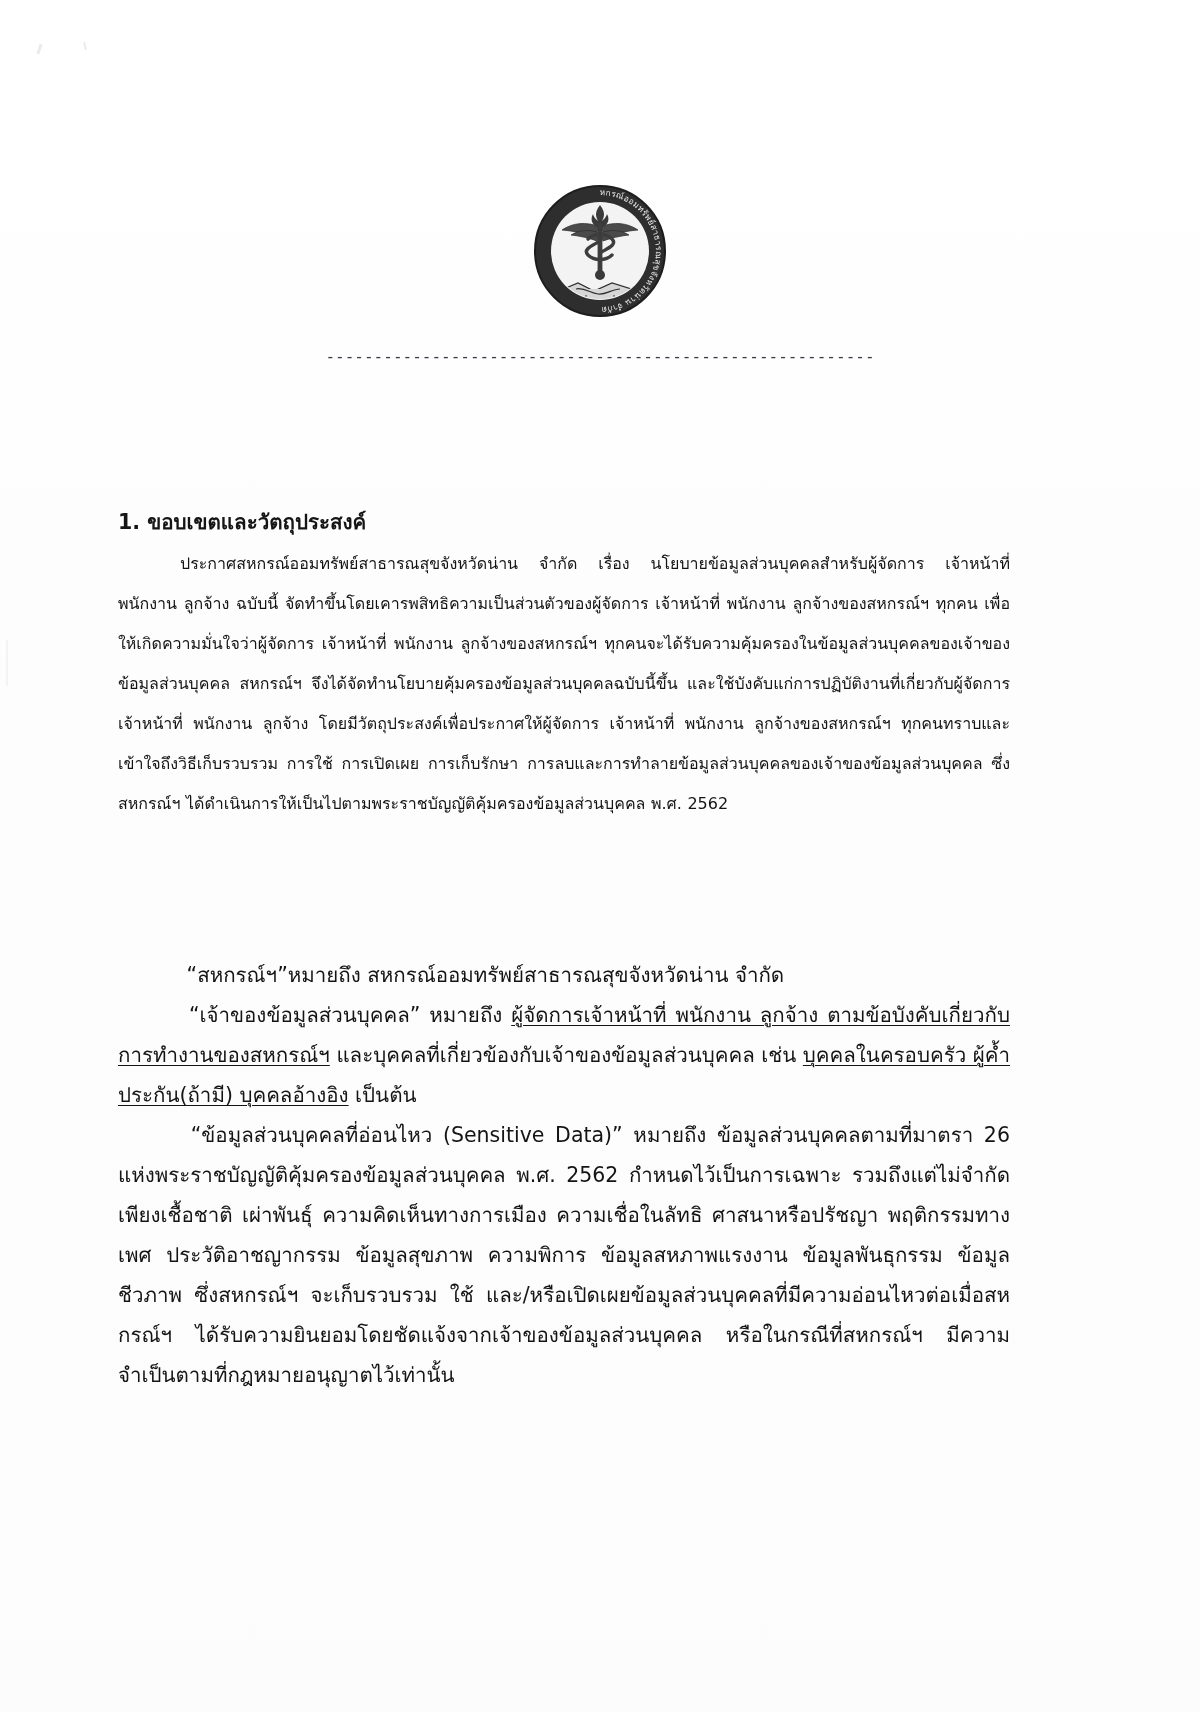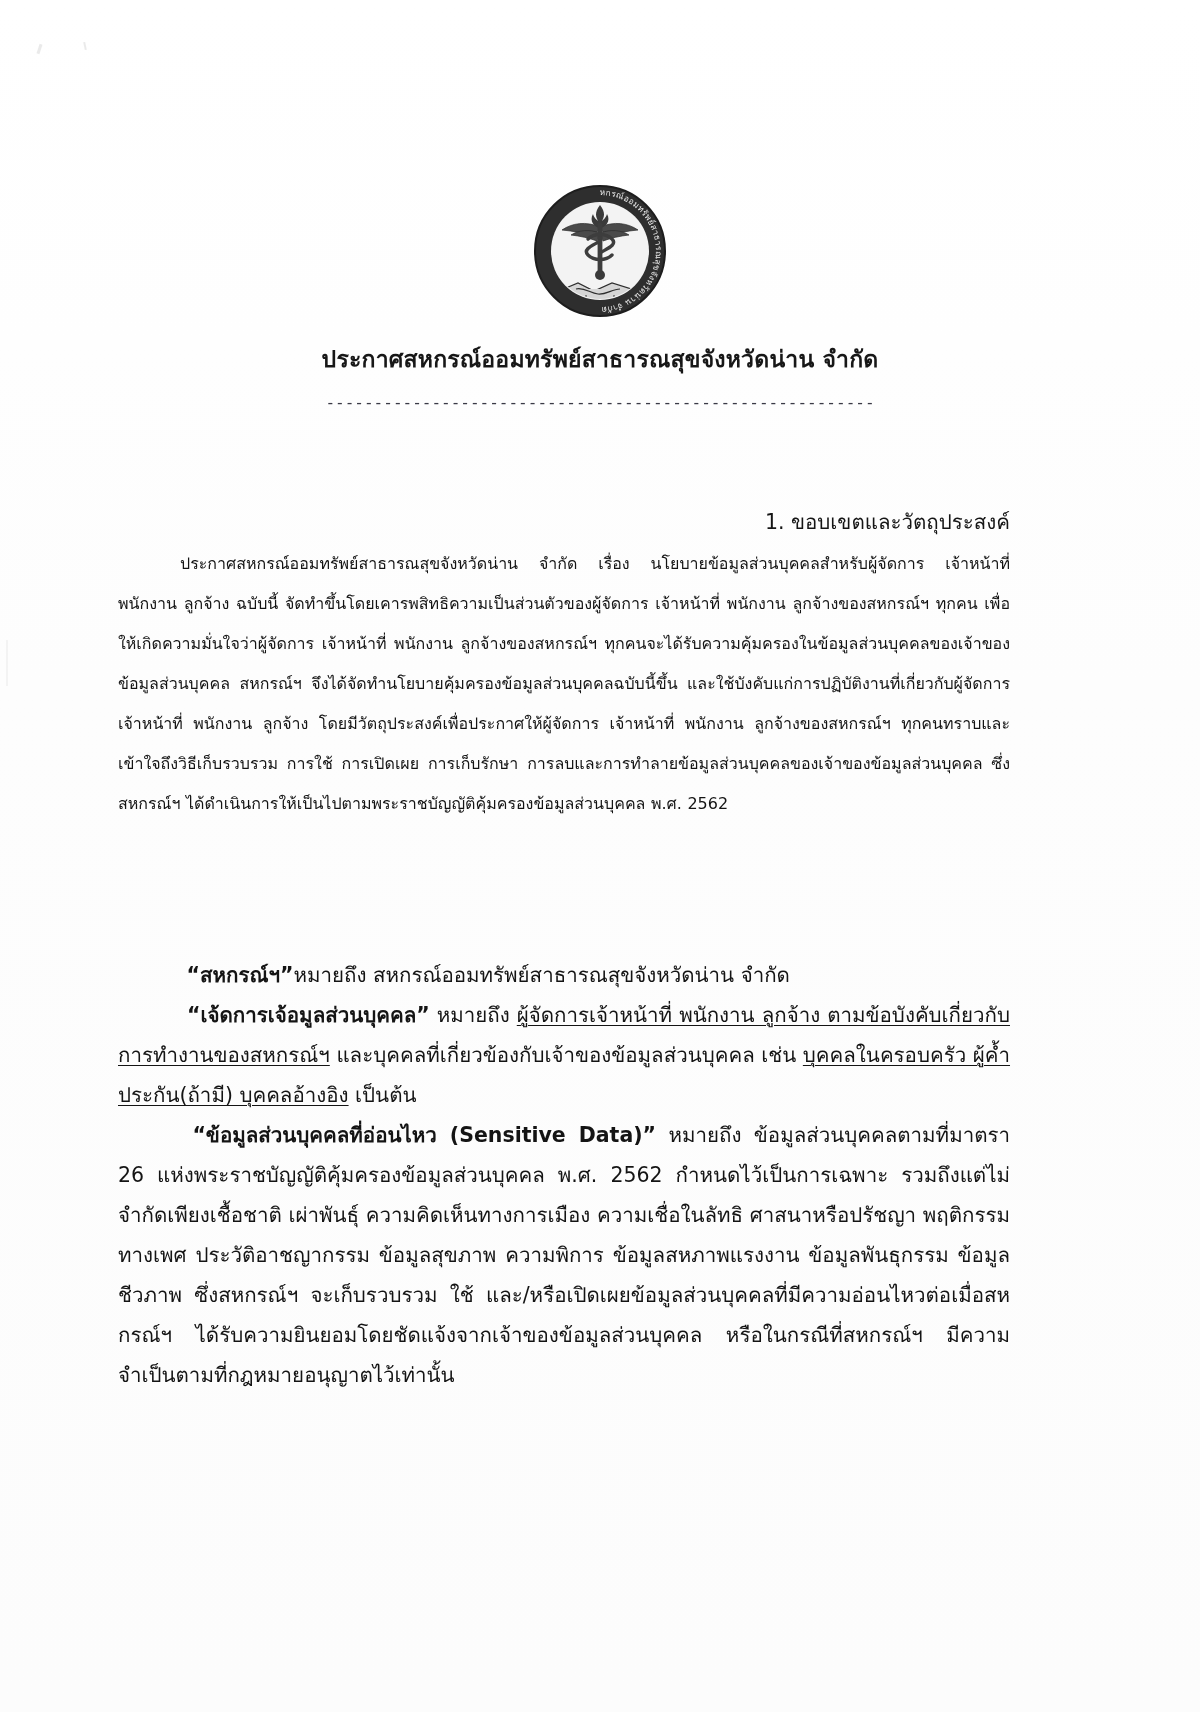--- a/index.html
+++ b/index.html
@@ -78,40 +78,39 @@
   }
 
   
   .section {
     position: absolute;
     width: 892px;
     left: 118px;
   }
   .section-heading {
     font-size: 20.5px;
-    font-weight: 400;
+    font-weight: 700;
     color: #151515;
     margin: 0 0 6px 0;
-    text-align: right;
   }
   p.para {
     font-size: 16px;
     line-height: 40px;
     margin: 0;
     color: #141414;
     text-align: justify;
     text-justify: inter-word;
     word-spacing: .5px;
   }
   p.para.indent::before {
     content: "";
     display: inline-block;
     width: 62px;
   }
-  .b { font-weight: 700; }
+  .b { font-weight: 400; }
   .u {
     text-decoration: underline;
     text-underline-offset: 3px;
     text-decoration-thickness: 1px;
   }
   .def {
     font-size: 20.5px;
     line-height: 40px;
     color: #141414;
     margin: 0;
@@ -177,37 +176,36 @@
           </g>
           <g stroke="#2e2e2e" stroke-width="1" fill="none">
             <path d="M30 112 L30 124 M38 110 L38 124 M54 112 L54 124 M82 112 L82 124 M96 111 L96 124 M104 113 L104 124"></path>
           </g>
         </g>
       </svg>
     </div>
   </div>
 
   <div class="title-block">
-    <div class="title-line">ประกาศสหกรณ์ออมทรัพย์สาธารณสุขจังหวัดน่าน จำกัด</div>
     <div class="divider">---------------------------------------------------------</div>
   </div>
 
   <div class="section" style="top:505px;">
     <div class="section-heading">1. ขอบเขตและวัตถุประสงค์</div>
     <p class="para indent">ประกาศสหกรณ์ออมทรัพย์สาธารณสุขจังหวัดน่าน จำกัด  เรื่อง นโยบายข้อมูลส่วนบุคคลสำหรับผู้จัดการ เจ้าหน้าที่ พนักงาน ลูกจ้าง ฉบับนี้ จัดทำขึ้นโดยเคารพสิทธิความเป็นส่วนตัวของผู้จัดการ เจ้าหน้าที่ พนักงาน ลูกจ้างของสหกรณ์ฯ  ทุกคน เพื่อให้เกิดความมั่นใจว่าผู้จัดการ เจ้าหน้าที่ พนักงาน ลูกจ้างของสหกรณ์ฯ ทุกคนจะได้รับความคุ้มครองในข้อมูลส่วนบุคคลของเจ้าของข้อมูลส่วนบุคคล  สหกรณ์ฯ จึงได้จัดทำนโยบายคุ้มครองข้อมูลส่วนบุคคลฉบับนี้ขึ้น และใช้บังคับแก่การปฏิบัติงานที่เกี่ยวกับผู้จัดการ เจ้าหน้าที่ พนักงาน ลูกจ้าง โดยมีวัตถุประสงค์เพื่อประกาศให้ผู้จัดการ เจ้าหน้าที่ พนักงาน ลูกจ้างของสหกรณ์ฯ  ทุกคนทราบและเข้าใจถึงวิธีเก็บรวบรวม การใช้ การเปิดเผย การเก็บรักษา การลบและการทำลายข้อมูลส่วนบุคคลของเจ้าของข้อมูลส่วนบุคคล ซึ่งสหกรณ์ฯ ได้ดำเนินการให้เป็นไปตามพระราชบัญญัติคุ้มครองข้อมูลส่วนบุคคล พ.ศ. 2562</p>
   </div>
 
   <div class="section" style="top:955px;">
 
     <p class="def hang">
       <span class="b">“สหกรณ์ฯ”</span><span>หมายถึง </span><span>สหกรณ์ออมทรัพย์สาธารณสุขจังหวัดน่าน  จำกัด</span>
     </p>
 
     <p class="def hang">
-      <span class="b">“เจ้ดการเจ้อมูลส่วนบุคคล”</span><span> หมายถึง </span><span class="u">ผู้จัดการเจ้าหน้าที่ พนักงาน ลูกจ้าง ตามข้อบังคับเกี่ยวกับการทำงานของสหกรณ์ฯ</span><span> และบุคคลที่เกี่ยวข้องกับเจ้าของข้อมูลส่วนบุคคล เช่น </span><span class="u">บุคคลในครอบครัว ผู้ค้ำประกัน(ถ้ามี) บุคคลอ้างอิง</span><span> เป็นต้น</span>
+      <span class="b">“เจ้าของข้อมูลส่วนบุคคล”</span><span> หมายถึง </span><span class="u">ผู้จัดการเจ้าหน้าที่ พนักงาน ลูกจ้าง ตามข้อบังคับเกี่ยวกับการทำงานของสหกรณ์ฯ</span><span> และบุคคลที่เกี่ยวข้องกับเจ้าของข้อมูลส่วนบุคคล เช่น </span><span class="u">บุคคลในครอบครัว ผู้ค้ำประกัน(ถ้ามี) บุคคลอ้างอิง</span><span> เป็นต้น</span>
     </p>
 
     <p class="def hang">
       <span class="b">“ข้อมูลส่วนบุคคลที่อ่อนไหว (Sensitive   Data)”</span><span>  หมายถึง </span><span>ข้อมูลส่วนบุคคลตามที่มาตรา 26 แห่งพระราชบัญญัติคุ้มครองข้อมูลส่วนบุคคล พ.ศ. 2562 กำหนดไว้เป็นการเฉพาะ รวมถึงแต่ไม่จำกัดเพียงเชื้อชาติ เผ่าพันธุ์ ความคิดเห็นทางการเมือง ความเชื่อในลัทธิ ศาสนาหรือปรัชญา พฤติกรรมทางเพศ ประวัติอาชญากรรม ข้อมูลสุขภาพ ความพิการ ข้อมูลสหภาพแรงงาน ข้อมูลพันธุกรรม ข้อมูลชีวภาพ ซึ่งสหกรณ์ฯ จะเก็บรวบรวม ใช้ และ/หรือเปิดเผยข้อมูลส่วนบุคคลที่มีความอ่อนไหวต่อเมื่อสหกรณ์ฯ ได้รับความยินยอมโดยชัดแจ้งจากเจ้าของข้อมูลส่วนบุคคล หรือในกรณีที่สหกรณ์ฯ มีความจำเป็นตามที่กฎหมายอนุญาตไว้เท่านั้น</span>
     </p>
   </div>
 
 </div>
 
 </body></html>

